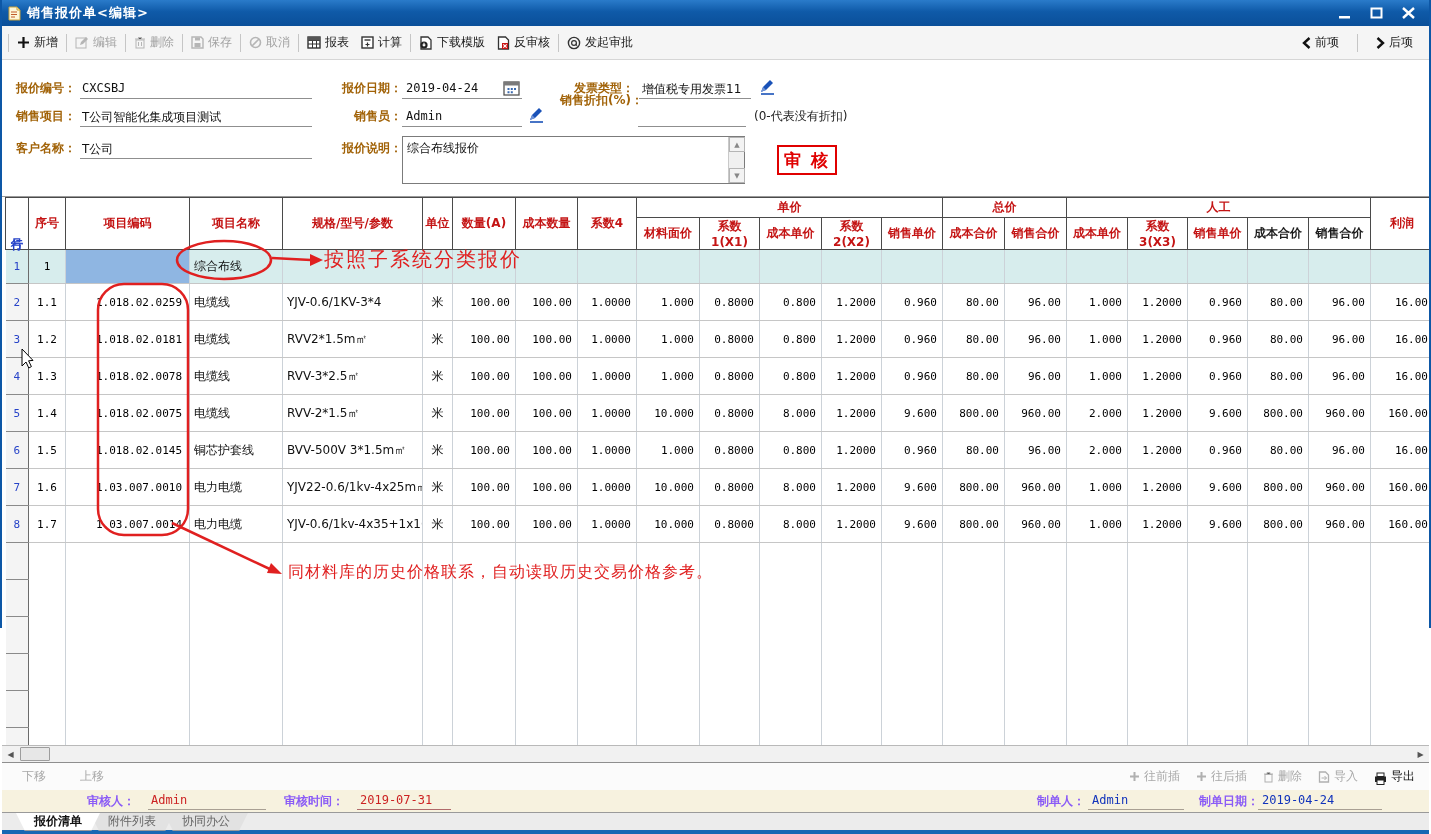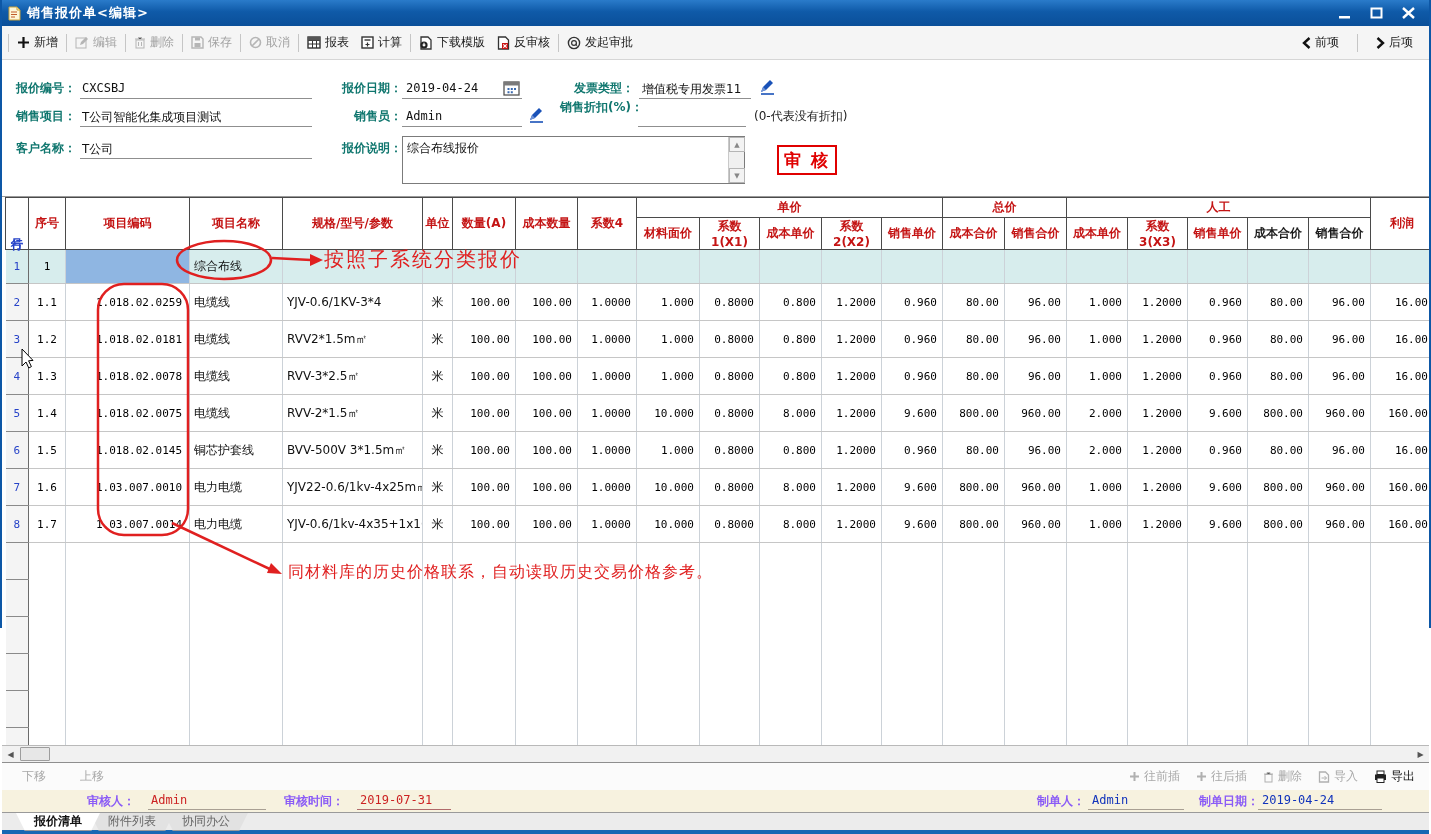--- a/index.html
+++ b/index.html
@@ -18,21 +18,21 @@
   
   .toolbar { height:34px; background:#f5f5f5; border-bottom:1px solid #d6d6d6; display:flex; align-items:center; padding:0 10px 0 4px; font-size:12px; }
   .tb-btn { display:flex; align-items:center; gap:4px; padding:0 6px; height:24px; color:#1a1a1a; white-space:nowrap; }
   .tb-btn.disabled { color:#a2a2a2; }
   .tb-sep { width:1px; height:18px; background:#c6c6c6; margin:0 2px; }
   .tb-nav { margin-left:auto; display:flex; align-items:center; gap:6px; font-size:12px; color:#111; }
   .tb-nav .tb-sep { margin:0 6px; }
 
   
   .form { height:136px; position:relative; background:#fff; border-bottom:0; font-size:12px; }
-  .f-label { position:absolute; font-weight:bold; color:#0f766e; white-space:nowrap; }
+  .f-label { position:absolute; font-weight:bold; color:#a16207; white-space:nowrap; }
   .f-value { position:absolute; font-family:"DejaVu Sans Mono", monospace; font-size:12px; color:#111; white-space:nowrap; }
   .f-line  { position:absolute; height:1px; background:#8f8f8f; }
   .f-hint  { position:absolute; color:#222; white-space:nowrap; }
   .stamp { position:absolute; left:775px; top:85px; width:60px; height:30px; border:2px solid #e00000; color:#e00000;
     font-size:17px; font-weight:bold; display:flex; align-items:center; justify-content:center; letter-spacing:2px; background:rgba(255,255,255,.2); }
   .memo { position:absolute; left:400px; top:76px; width:343px; height:48px; border:1px solid #7b7b7b; background:#fff; }
   .memo .mtext { position:absolute; left:4px; top:3px; font-size:12px; color:#111; }
   .memo .vsb { position:absolute; right:0; top:0; width:16px; height:100%; background:#f0f0f0; border-left:1px solid #c9c9c9; }
   .sbtn { position:absolute; left:0; width:16px; height:15px; background:#f3f3f3; border:1px solid #b5b5b5; display:flex; align-items:center; justify-content:center; font-size:7px; color:#888; }
 
@@ -66,21 +66,21 @@
 
   
   .hscroll { height:17px; background:#f1f1f1; border-top:1px solid #b9b9b9; position:relative; }
   .hs-arrow { position:absolute; top:0; width:17px; height:16px; display:flex; align-items:center; justify-content:center; color:#555; font-size:8px; }
   .hs-thumb { position:absolute; left:18px; top:1px; width:30px; height:14px; background:#e7e7e7; border:1px solid #9d9d9d; border-radius:1px; }
 
   .actions { height:28px; border-top:1px solid #8e8e8e; background:#fbfbfb; display:flex; align-items:center; font-size:12px; }
   .act-left { display:flex; gap:34px; padding-left:20px; color:#b0b0b0; }
   .act-right { margin-left:auto; display:flex; align-items:center; gap:16px; padding-right:14px; }
   .act-btn { display:flex; align-items:center; gap:4px; color:#a8a8a8; }
-  .act-btn.on { color:#111; }
+  .act-btn.on { color:#111;align-items:flex-end; }
 
   .infobar { height:22px; background:#f7f2df; position:relative; font-size:12px; }
   .fi-label { position:absolute; top:3px; font-weight:bold; color:#8b5cf6; }
   .fi-val { position:absolute; top:3px; font-family:"DejaVu Sans Mono", monospace; font-size:12px; }
   .fi-val.red { color:#cc2222; }
   .fi-val.blue { color:#1133bb; }
   .fi-line { position:absolute; top:19px; height:1px; background:#a9a093; }
 
   .tabbar { height:18px; background:#ececec; border-top:1px solid #9a9a9a; display:flex; align-items:flex-start; padding-left:24px; }
   .tab { height:18px; padding:0 18px; display:flex; align-items:center; font-size:12px; color:#666;
@@ -283,21 +283,21 @@
     <span class="f-value" style="left:404px;top:49px;">Admin</span>
     <div class="f-line" style="left:400px;top:66px;width:120px;"></div>
     <span style="position:absolute;left:526px;top:46px;">
       <svg width="17" height="17">
           <path d="M2 14l2-5 7-7 3 3-7 7z" fill="#1a52b8"></path>
           <path d="M2 14l5-2-3-3z" fill="#6f93d6"></path>
           <path d="M2 16h13" stroke="#1a52b8" stroke-width="1.6"></path>
         </svg>
     </span>
 
-    <span class="f-label" style="left:558px;top:39px;">销售折扣(%)：</span>
+    <span class="f-label" style="left:558px;top:32px;">销售折扣(%)：</span>
     <span class="f-value" style="left:640px;top:49px;"></span>
     <div class="f-line" style="left:636px;top:66px;width:108px;"></div>
     <span class="f-hint" style="left:752px;top:48px;">(0-代表没有折扣)</span>
 
     <span class="f-label" style="left:14px;top:80px;">客户名称：</span>
     <span class="f-value" style="left:80px;top:81px;font-family:'DejaVu Sans',sans-serif;">T公司</span>
     <div class="f-line" style="left:78px;top:98px;width:232px;"></div>
 
     <span class="f-label" style="left:340px;top:80px;">报价说明：</span>
     <div class="memo">

